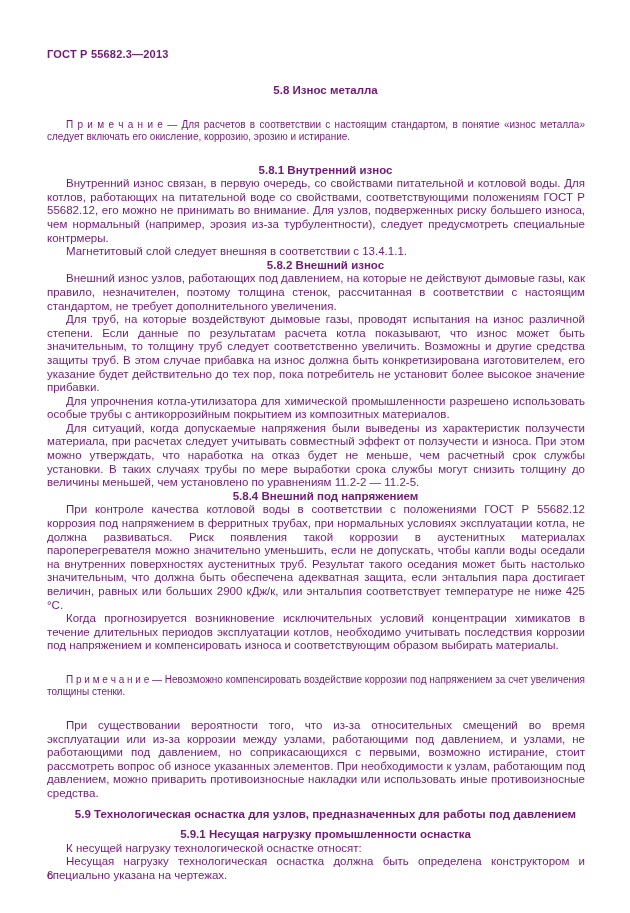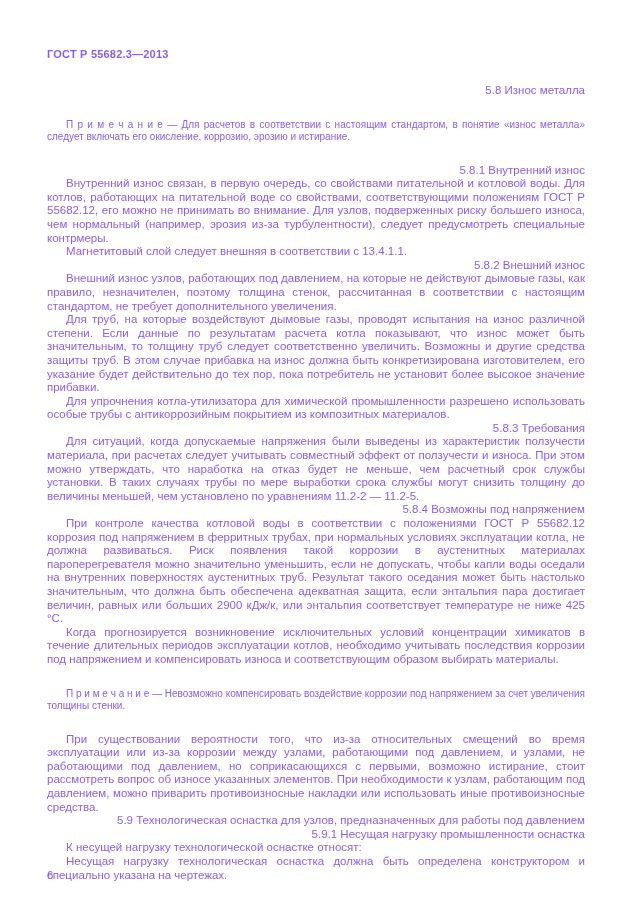--- a/index.html
+++ b/index.html
@@ -4,45 +4,46 @@
 <style>
   * { margin: 0; padding: 0; box-sizing: border-box; }
   html, body { background: #ffffff; }
   .page {
     width: 630px;
     height: 913px;
     background: #ffffff;
     position: relative;
     overflow: hidden;
     font-family: "Liberation Sans", sans-serif;
-    color: #8b5cf6;
+    color: #701a75;
     padding: 48px 45px 0 47px;
   }
   .doc-header {
     font-size: 11px;
     font-weight: bold;
     letter-spacing: 0.2px;
     margin-bottom: 24px;
   }
   .content p {
     font-size: 11.5px;
     line-height: 13.6px;
     text-align: justify;
     text-indent: 19px;
   }
   .content p.h {
-    font-weight: normal;
-    text-align: right;
+    font-weight: bold;
+    text-align: center;
   }
   .content p.note {
     font-size: 10px;
     line-height: 12px;
     margin: 21px 0;
   }
   .content p.sp {
+    margin-top: 7px;
   }
   .page-number {
     position: absolute;
     left: 47px;
     bottom: 32px;
     font-size: 11.5px;
   }
 </style>
 </head>
 <body>
@@ -54,23 +55,22 @@
   <div class="content">
     <p class="h">5.8 Износ металла</p>
     <p class="note">П р и м е ч а н и е — Для расчетов в соответствии с настоящим стандартом, в понятие «износ металла» следует включать его окисление, коррозию, эрозию и истирание.</p>
     <p class="h">5.8.1 Внутренний износ</p>
     <p>Внутренний износ связан, в первую очередь, со свойствами питательной и котловой воды. Для котлов, работающих на питательной воде со свойствами, соответствующими положениям ГОСТ Р 55682.12, его можно не принимать во внимание. Для узлов, подверженных риску большего износа, чем нормальный (например, эрозия из-за турбулентности), следует предусмотреть специальные контрмеры.</p>
     <p>Магнетитовый слой следует внешняя в соответствии с 13.4.1.1.</p>
     <p class="h">5.8.2 Внешний износ</p>
     <p>Внешний износ узлов, работающих под давлением, на которые не действуют дымовые газы, как правило, незначителен, поэтому толщина стенок, рассчитанная в соответствии с настоящим стандартом, не требует дополнительного увеличения.</p>
     <p>Для труб, на которые воздействуют дымовые газы, проводят испытания на износ различной степени. Если данные по результатам расчета котла показывают, что износ может быть значительным, то толщину труб следует соответственно увеличить. Возможны и другие средства защиты труб. В этом случае прибавка на износ должна быть конкретизирована изготовителем, его указание будет действительно до тех пор, пока потребитель не установит более высокое значение прибавки.</p>
     <p>Для упрочнения котла-утилизатора для химической промышленности разрешено использовать особые трубы с антикоррозийным покрытием из композитных материалов.</p>
-    <p class="h">5.8.3 Требования</p>
     <p>Для ситуаций, когда допускаемые напряжения были выведены из характеристик ползучести материала, при расчетах следует учитывать совместный эффект от ползучести и износа. При этом можно утверждать, что наработка на отказ будет не меньше, чем расчетный срок службы установки. В таких случаях трубы по мере выработки срока службы могут снизить толщину до величины меньшей, чем установлено по уравнениям 11.2-2 — 11.2-5.</p>
-    <p class="h">5.8.4 Возможны под напряжением</p>
+    <p class="h">5.8.4 Внешний под напряжением</p>
     <p>При контроле качества котловой воды в соответствии с положениями ГОСТ Р 55682.12 коррозия под напряжением в ферритных трубах, при нормальных условиях эксплуатации котла, не должна развиваться. Риск появления такой коррозии в аустенитных материалах пароперегревателя можно значительно уменьшить, если не допускать, чтобы капли воды оседали на внутренних поверхностях аустенитных труб. Результат такого оседания может быть настолько значительным, что должна быть обеспечена адекватная защита, если энтальпия пара достигает величин, равных или больших 2900 кДж/к, или энтальпия соответствует температуре не ниже 425 °С.</p>
     <p>Когда прогнозируется возникновение исключительных условий концентрации химикатов в течение длительных периодов эксплуатации котлов, необходимо учитывать последствия коррозии под напряжением и компенсировать износа и соответствующим образом выбирать материалы.</p>
     <p class="note">П р и м е ч а н и е — Невозможно компенсировать воздействие коррозии под напряжением  за счет увеличения толщины стенки.</p>
     <p>При существовании вероятности того, что из-за относительных смещений во время эксплуатации или из-за коррозии между узлами, работающими под давлением, и узлами, не работающими под давлением, но соприкасающихся с первыми, возможно истирание, стоит рассмотреть вопрос об износе указанных элементов. При необходимости к узлам, работающим под давлением, можно приварить противоизносные накладки или использовать иные противоизносные средства.</p>
     <p class="h sp">5.9 Технологическая оснастка для узлов, предназначенных для работы под давлением</p>
     <p class="h sp">5.9.1 Несущая нагрузку промышленности оснастка</p>
     <p>К несущей нагрузку технологической оснастке относят:</p>
     <p>Несущая нагрузку технологическая оснастка должна быть определена конструктором и специально указана на чертежах.</p>
   </div>
 

